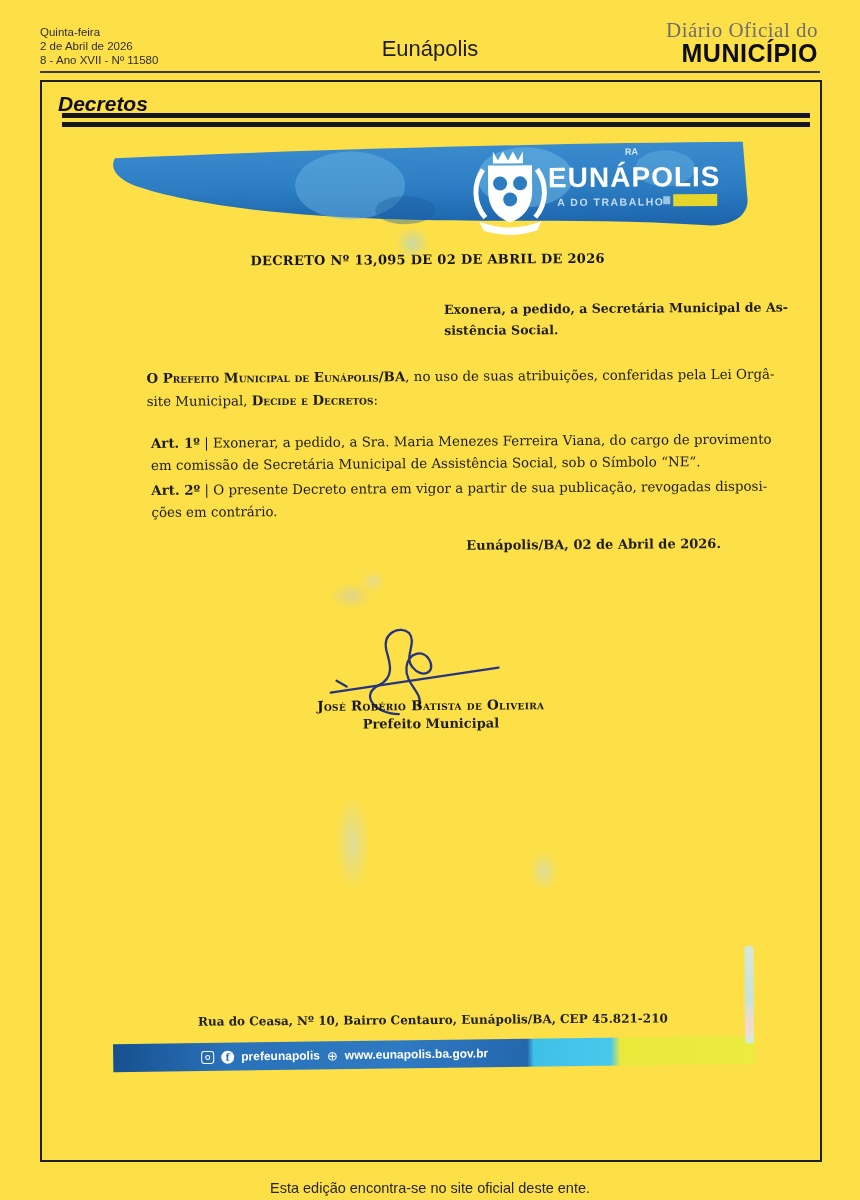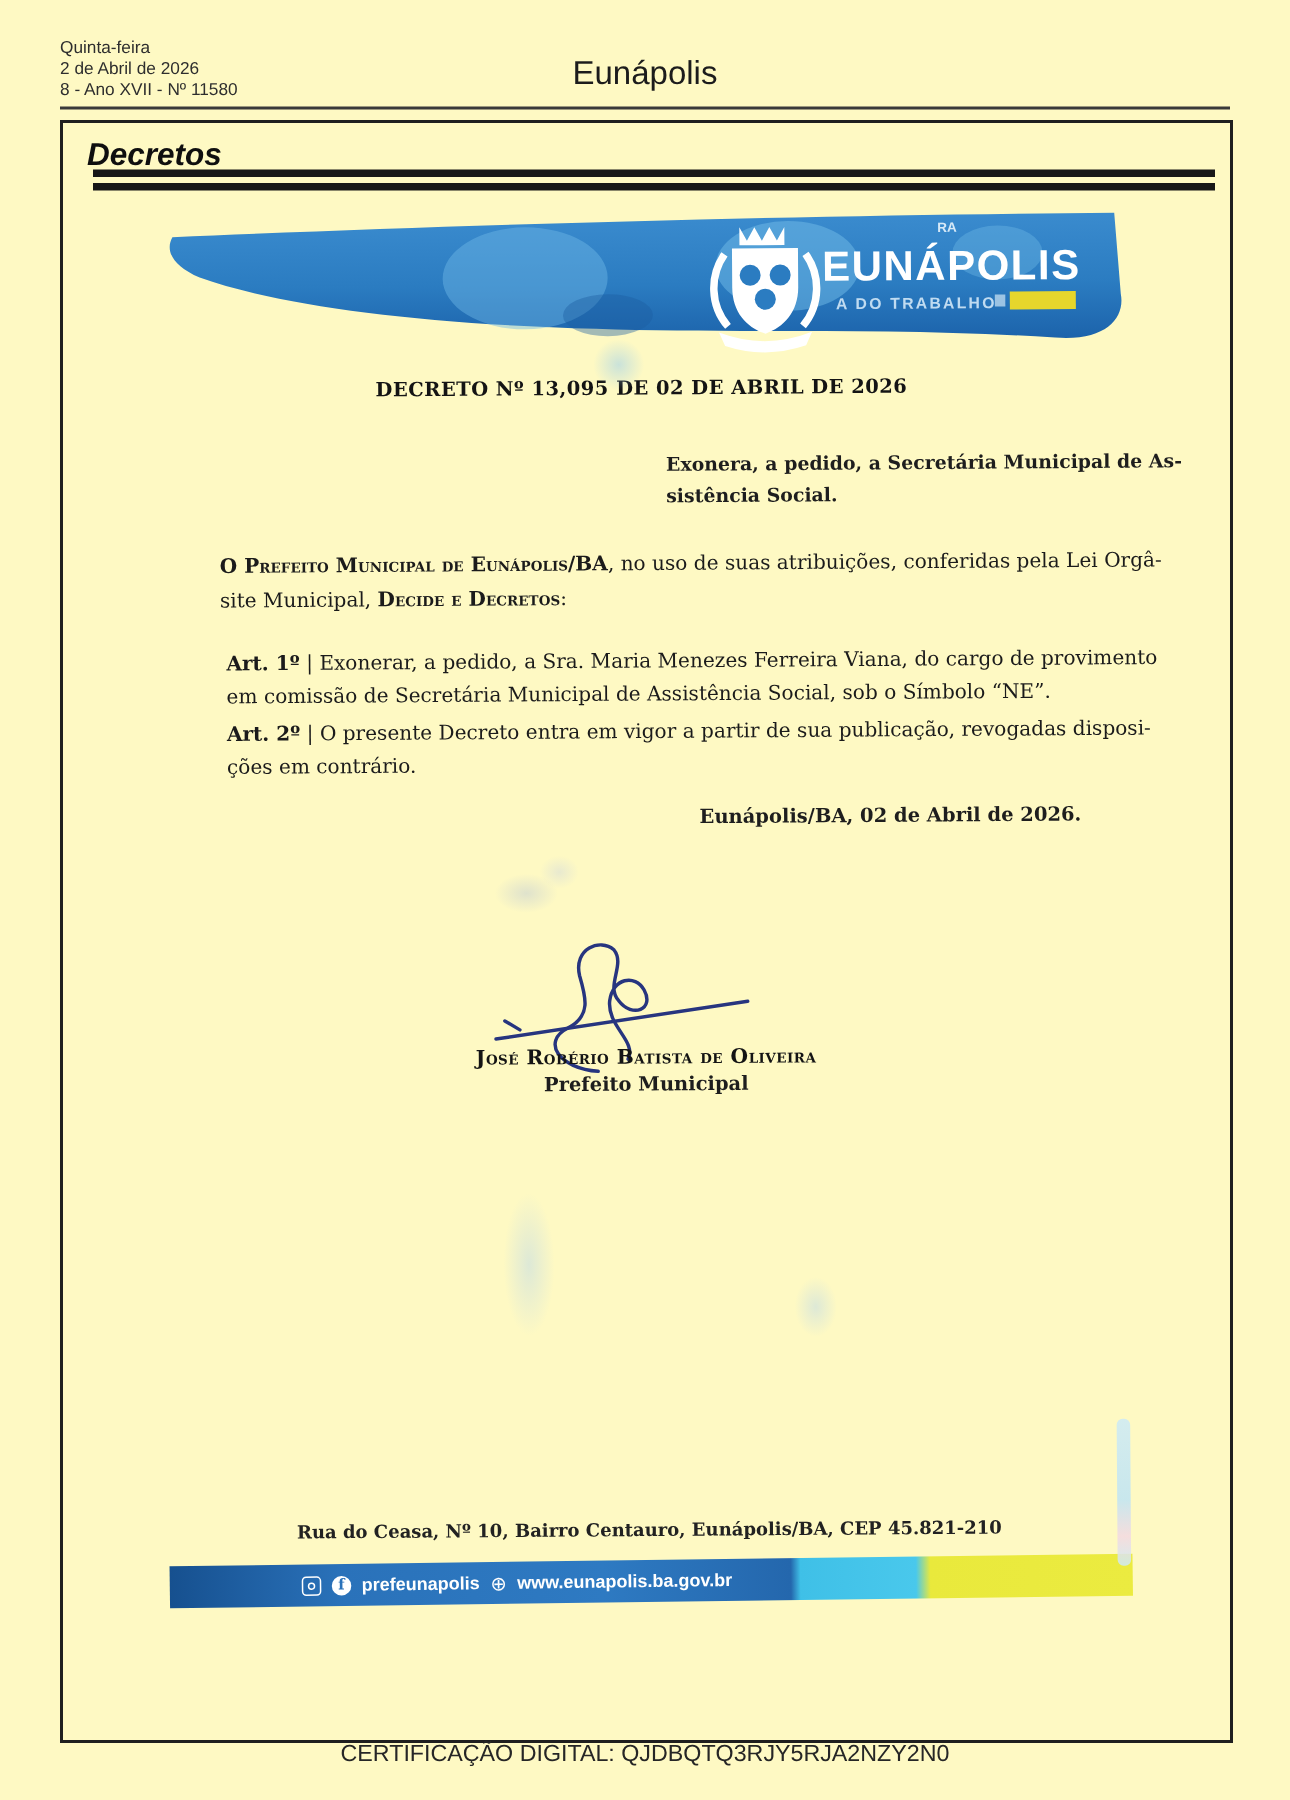--- a/index.html
+++ b/index.html
@@ -1,16 +1,16 @@
 <!DOCTYPE html>
 <html lang="pt"><head>
 <meta charset="utf-8">
 <style>
   html,body{margin:0;padding:0;background:#fff;}
-  .page{position:relative;width:860px;height:1200px;background:#fef9c3;overflow:hidden;
+  .page{position:relative;width:860px;height:1200px;background:#fde047;overflow:hidden;
         font-family:"Liberation Sans",sans-serif;color:#1a1a1a;}
 
   
   .hdr-left{position:absolute;left:40px;top:25px;font-size:11.5px;line-height:14px;color:#2e2e2e;}
   .hdr-city{position:absolute;left:0;right:0;top:36px;text-align:center;font-size:22px;color:#1c1c1c;}
   .masthead{position:absolute;right:42px;top:18px;text-align:right;}
   .masthead .line1{font-family:"Liberation Serif",serif;font-size:21px;color:#6e6e6e;letter-spacing:.5px;}
   .masthead .line2{font-size:25px;font-weight:700;color:#0d0d0d;letter-spacing:.5px;margin-top:-4px;}
   .hdr-rule{position:absolute;left:40px;width:780px;top:71px;height:2px;background:#3a3a3a;}
 
@@ -72,20 +72,24 @@
 <body>
 
 <div class="page">
 
   <div class="hdr-left">
     <div>Quinta-feira</div>
     <div>2 de Abril de 2026</div>
     <div>8 - Ano XVII - Nº 11580</div>
   </div>
   <div class="hdr-city">Eunápolis</div>
+  <div class="masthead">
+    <div class="line1">Diário Oficial do</div>
+    <div class="line2">MUNICÍPIO</div>
+  </div>
   <div class="hdr-rule"></div>
 
   <div class="frame"></div>
   <div class="section-title">Decretos</div>
   <div class="dbar b1"></div>
   <div class="dbar b2"></div>
 
   <div class="scan">
 
     <svg class="banner-svg" width="644" height="100" viewBox="0 0 644 100">
@@ -168,15 +172,15 @@
     </div>
 
     <div class="smudge sm1"></div>
     <div class="smudge sm2"></div>
     <div class="smudge sm3"></div>
     <div class="smudge sm4"></div>
     <div class="smudge sm5"></div>
     <div class="streak"></div>
   </div>
 
-  <div class="cert1">CERTIFICAÇÃO DIGITAL: QJDBQTQ3RJY5RJA2NZY2N0</div>
+  <div class="cert2">Esta edição encontra-se no site oficial deste ente.</div>
 
 </div>
 
 </body></html>

